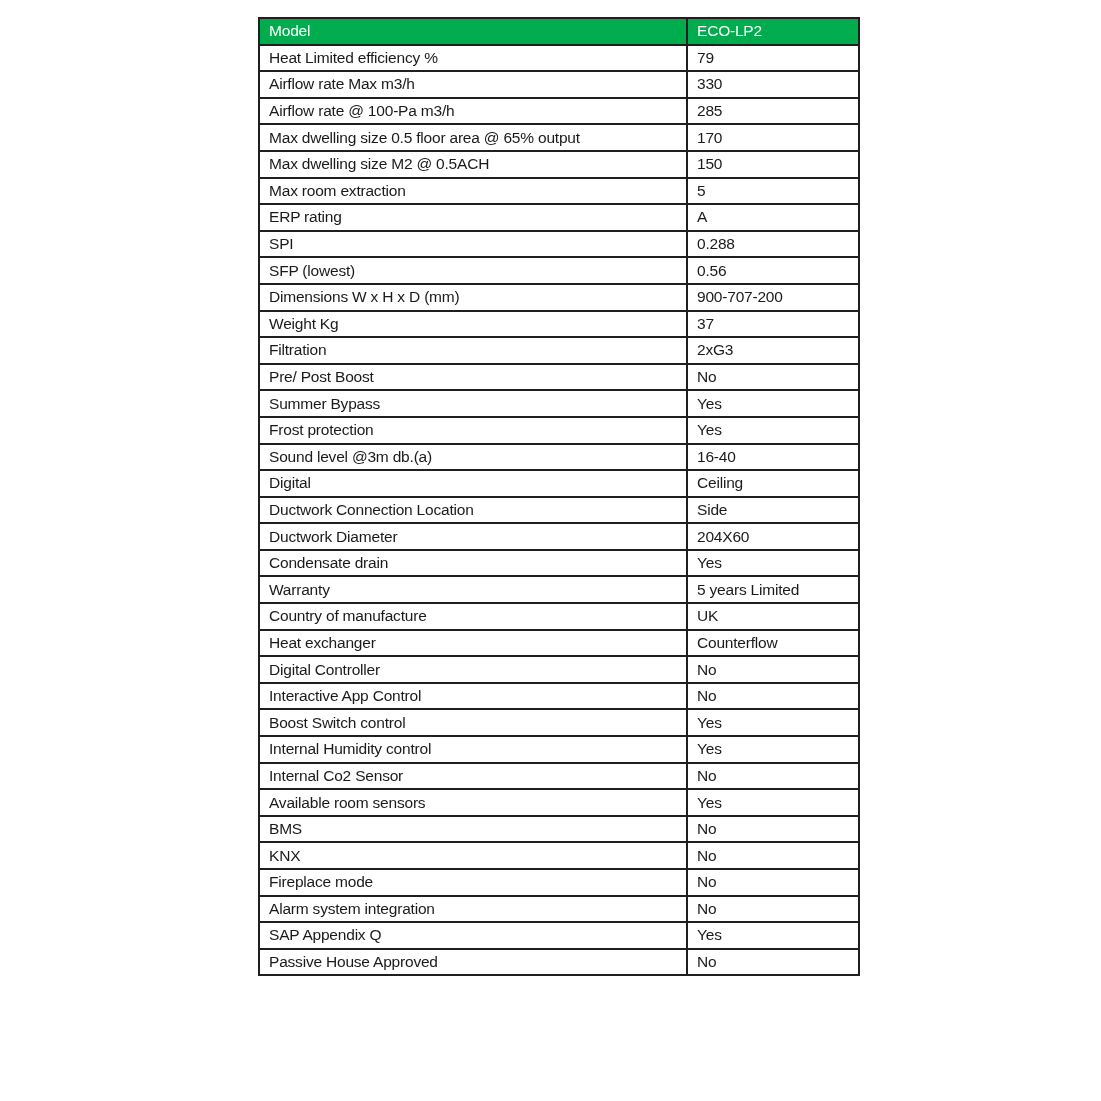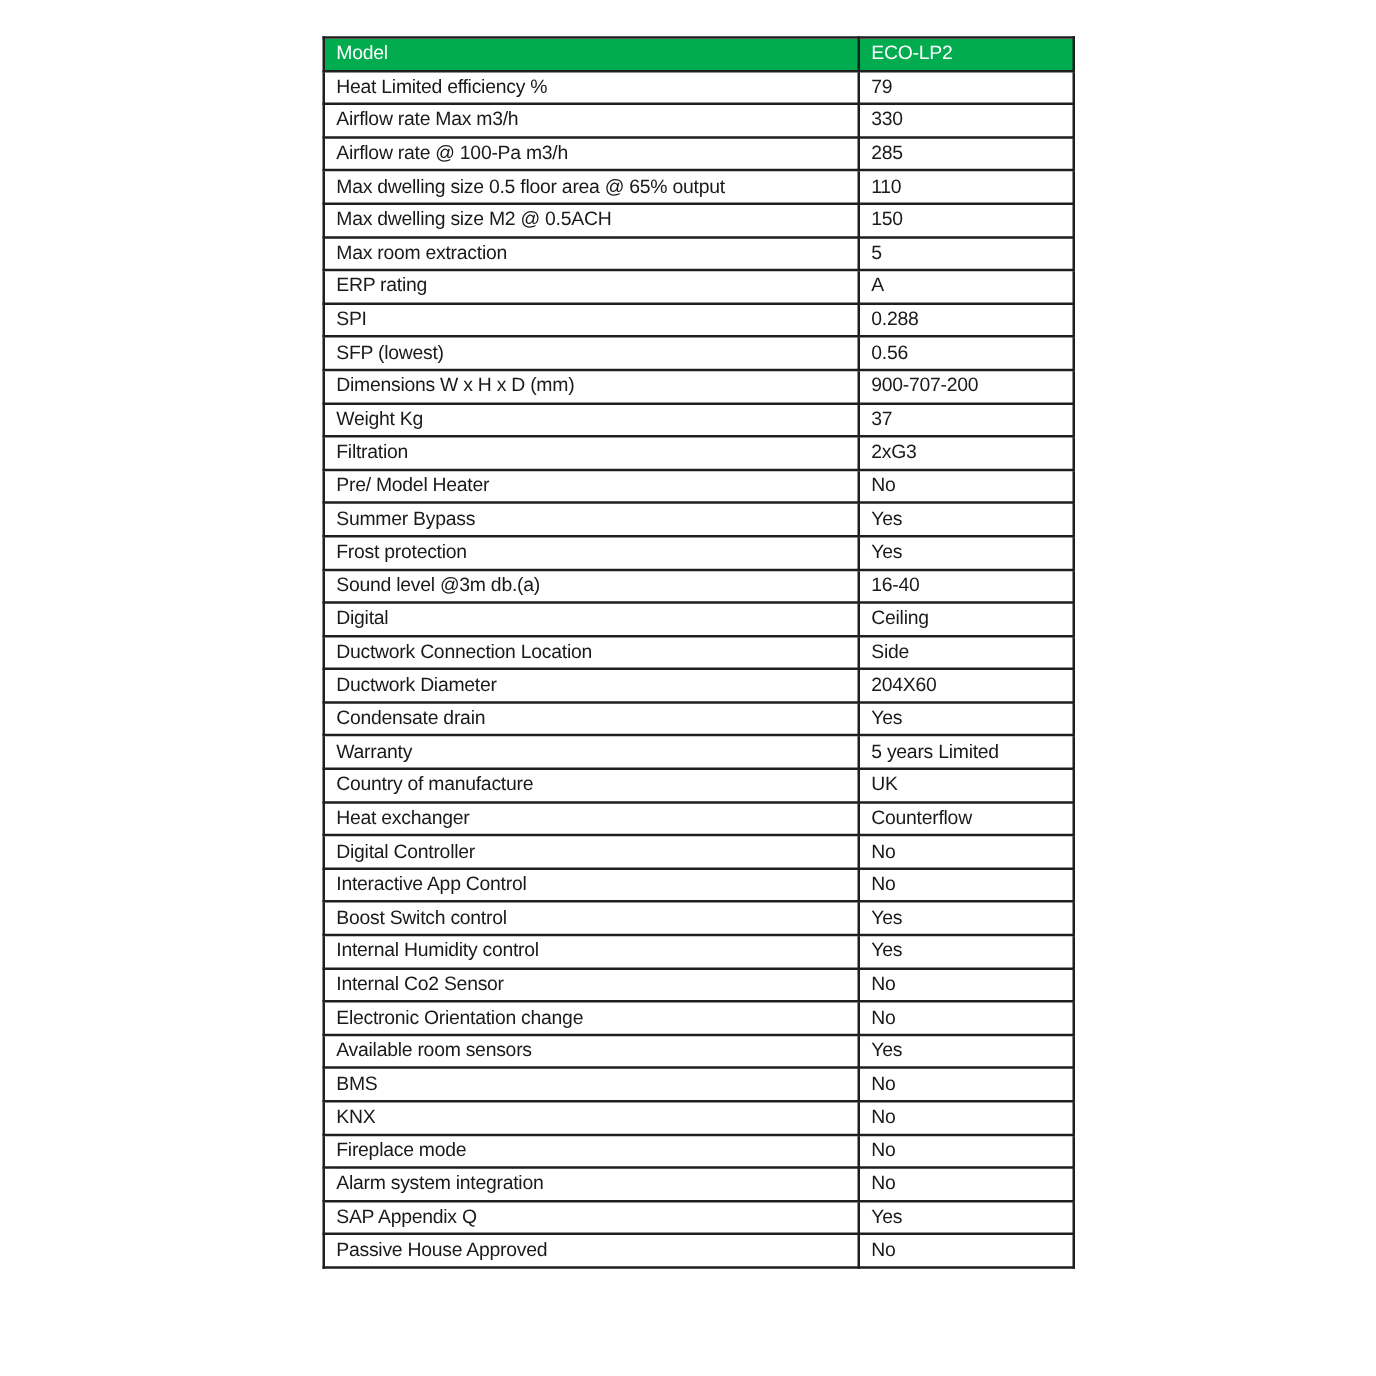--- a/index.html
+++ b/index.html
@@ -18,21 +18,20 @@
     background: var(--page-bg);
     font-family: "Liberation Sans", sans-serif;
   }
   .spec-table {
     position: absolute;
     left: 258px;
     top: 17px;
     width: 600px;
     border-collapse: collapse;
     table-layout: fixed;
-    margin-top: 12px;
   }
   .spec-table col.label-col { width: 428px; }
   .spec-table col.value-col { width: 172px; }
   .spec-table th,
   .spec-table td {
     border: 2px solid var(--border-color);
     height: 26.6px;
     padding: 0 4px 0 9px;
     font-size: 15.5px;
     letter-spacing: -0.2px;
@@ -70,21 +69,21 @@
       <tr>
         <td>Airflow rate Max m3/h</td>
         <td>330</td>
       </tr>
       <tr>
         <td>Airflow rate @ 100-Pa m3/h</td>
         <td>285</td>
       </tr>
       <tr>
         <td>Max dwelling size 0.5 floor area @ 65% output</td>
-        <td>110</td>
+        <td>170</td>
       </tr>
       <tr>
         <td>Max dwelling size M2 @ 0.5ACH</td>
         <td>150</td>
       </tr>
       <tr>
         <td>Max room extraction</td>
         <td>5</td>
       </tr>
       <tr>
@@ -105,21 +104,21 @@
       </tr>
       <tr>
         <td>Weight Kg</td>
         <td>37</td>
       </tr>
       <tr>
         <td>Filtration</td>
         <td>2xG3</td>
       </tr>
       <tr>
-        <td>Pre/ Model Heater</td>
+        <td>Pre/ Post Boost</td>
         <td>No</td>
       </tr>
       <tr>
         <td>Summer Bypass</td>
         <td>Yes</td>
       </tr>
       <tr>
         <td>Frost protection</td>
         <td>Yes</td>
       </tr>
@@ -166,24 +165,20 @@
       <tr>
         <td>Boost Switch control</td>
         <td>Yes</td>
       </tr>
       <tr>
         <td>Internal Humidity control</td>
         <td>Yes</td>
       </tr>
       <tr>
         <td>Internal Co2 Sensor</td>
-        <td>No</td>
-      </tr>
-      <tr>
-        <td>Electronic Orientation change</td>
         <td>No</td>
       </tr>
       <tr>
         <td>Available room sensors</td>
         <td>Yes</td>
       </tr>
       <tr>
         <td>BMS</td>
         <td>No</td>
       </tr>

